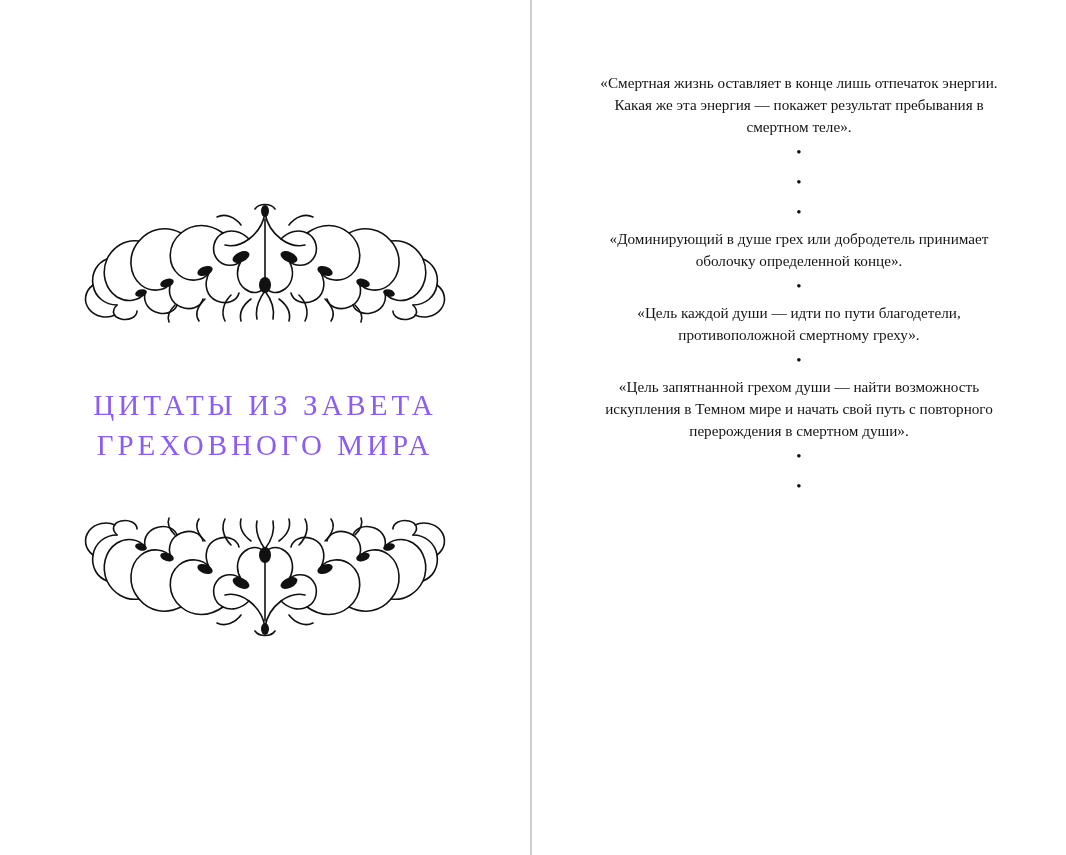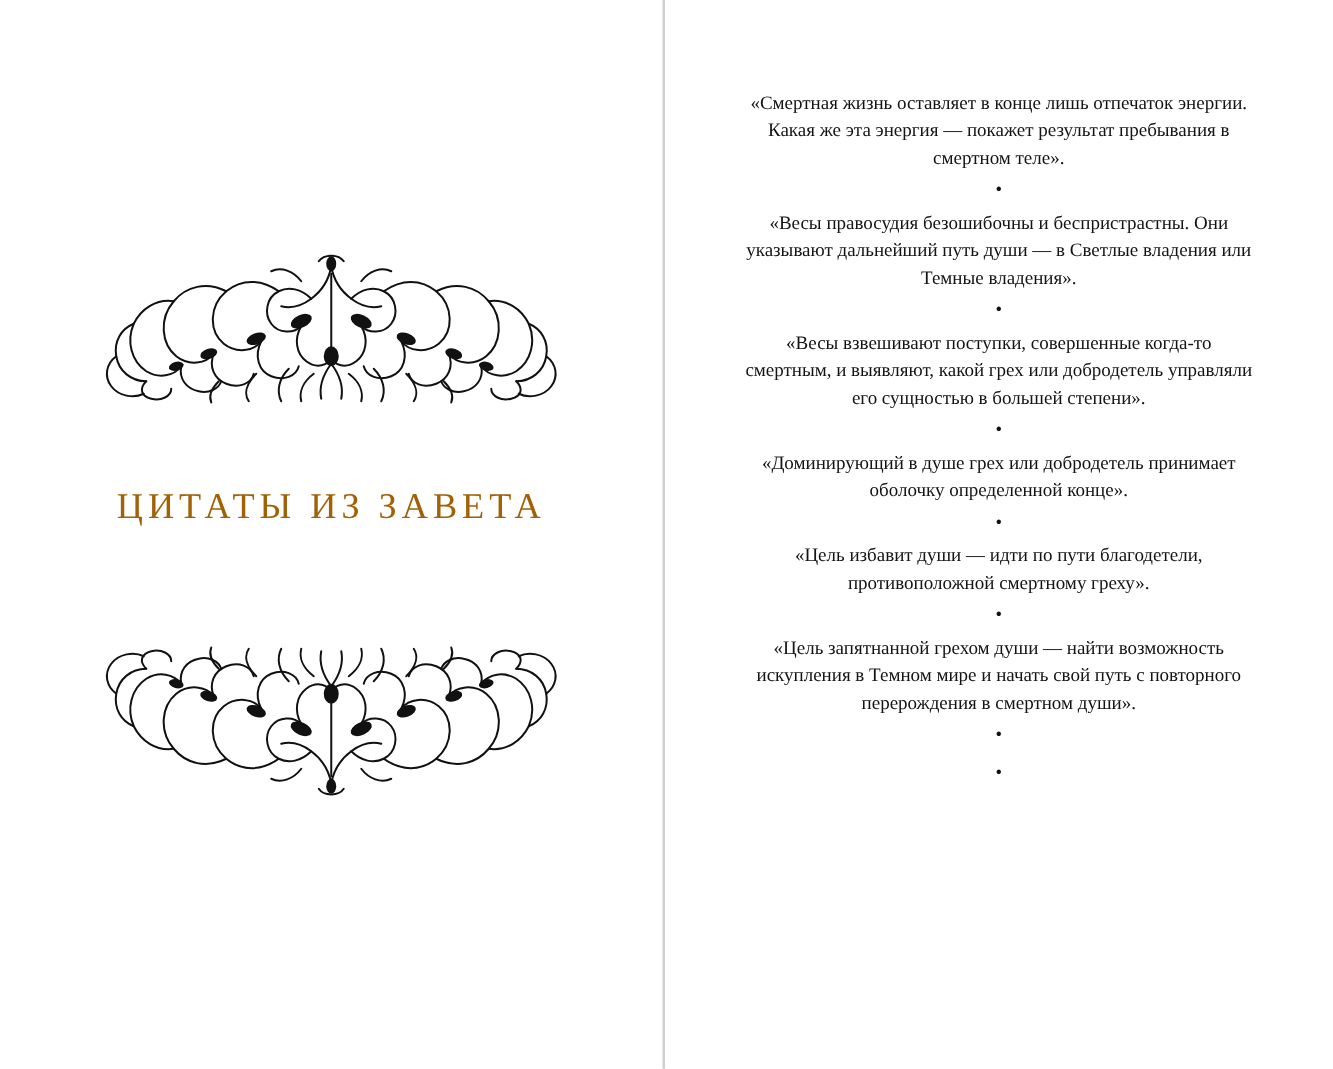--- a/index.html
+++ b/index.html
@@ -65,21 +65,21 @@
     left: 0;
     top: 385px;
     width: 530px;
     text-align: center;
   }
   .title-line {
     font-family: "Liberation Serif", serif;
     font-size: 29px;
     letter-spacing: 4px;
     line-height: 40px;
-    color: #a16207;
+    color: #8b5cf6;
     text-transform: uppercase;
     font-weight: normal;
     white-space: nowrap;
   }
 
   
   .right-inner {
     position: absolute;
     left: 0;
     top: 0;
@@ -174,20 +174,21 @@
             <ellipse cx="318" cy="88" rx="7" ry="4" transform="rotate(18 318 88)"></ellipse>
             <ellipse cx="96" cy="98" rx="6" ry="3.5" transform="rotate(-15 96 98)"></ellipse>
             <ellipse cx="344" cy="98" rx="6" ry="3.5" transform="rotate(15 344 98)"></ellipse>
             <ellipse cx="220" cy="90" rx="6" ry="8"></ellipse>
           </g>
         </svg>
       </div>
 
       <div class="title-block">
         <div class="title-line">Цитаты из Завета</div>
+        <div class="title-line">Греховного мира</div>
       </div>
 
       <div class="ornament ornament-bottom">
         <svg viewBox="0 0 440 130" xmlns="http://www.w3.org/2000/svg">
           <g fill="none" stroke="#111111" stroke-width="1.6" stroke-linecap="round">
             <path d="M220 112 C218 100 212 92 204 86 C196 80 188 78 180 80"></path>
             <path d="M220 112 C222 100 228 92 236 86 C244 80 252 78 260 80"></path>
             <path d="M220 106 C220 86 220 68 220 34"></path>
             <path d="M204 86 C196 94 186 96 178 92 C168 87 166 74 172 66 C178 58 190 58 196 64"></path>
             <path d="M236 86 C244 94 254 96 262 92 C272 87 274 74 268 66 C262 58 250 58 244 64"></path>
@@ -252,30 +253,28 @@
 
   <div class="gutter"></div>
 
   <div class="page page-right">
     <div class="right-inner">
       <div class="quotes">
 
         <div class="quote">«Смертная жизнь оставляет в конце лишь отпечаток энергии. Какая же эта энергия — покажет результат пребывания в смертном теле».</div>
         <div class="sep"><span>•</span></div>
 
-        <div class="quote">«Весы правосудия безошибочны и беспристрастны. Они указывают дальнейший путь души — в Светлые владения или Темные владения».</div>
-        <div class="sep"><span>•</span></div>
-
-        <div class="quote">«Весы взвешивают поступки, совершенные когда-то смертным, и выявляют, какой грех или добродетель управляли его сущностью в большей степени».</div>
+        <div class="sep"><span>•</span></div>
+
         <div class="sep"><span>•</span></div>
 
         <div class="quote">«Доминирующий в душе грех или добродетель принимает оболочку определенной конце».</div>
         <div class="sep"><span>•</span></div>
 
-        <div class="quote">«Цель избавит души — идти по пути благодетели, противоположной смертному греху».</div>
+        <div class="quote">«Цель каждой души — идти по пути благодетели, противоположной смертному греху».</div>
         <div class="sep"><span>•</span></div>
 
         <div class="quote">«Цель запятнанной грехом души — найти возможность искупления в Темном мире и начать свой путь с повторного перерождения в смертном души».</div>
         <div class="sep"><span>•</span></div>
 
         <div class="sep"><span>•</span></div>
 
 
       </div>
     </div>

